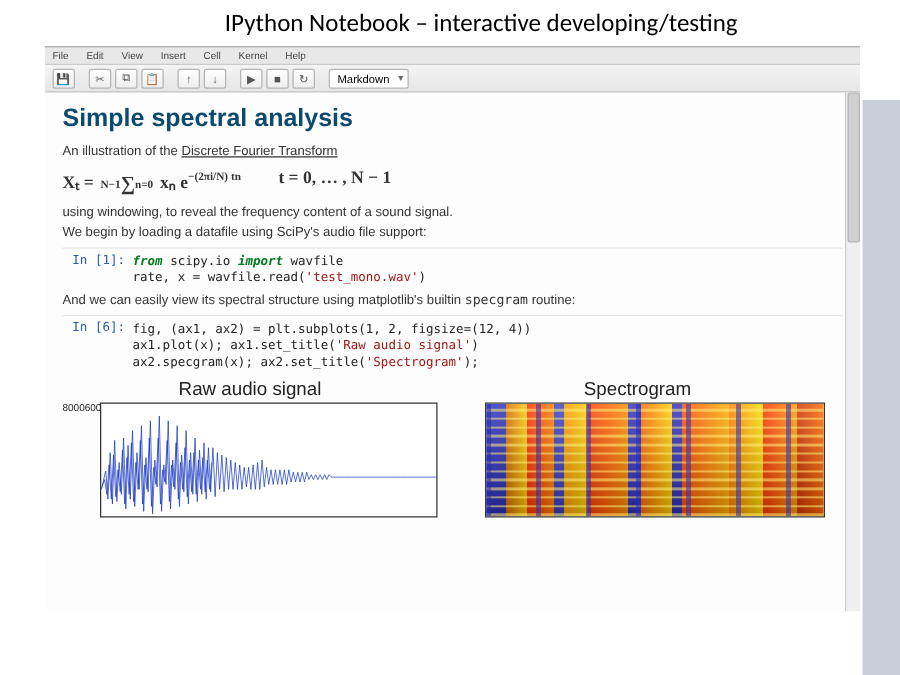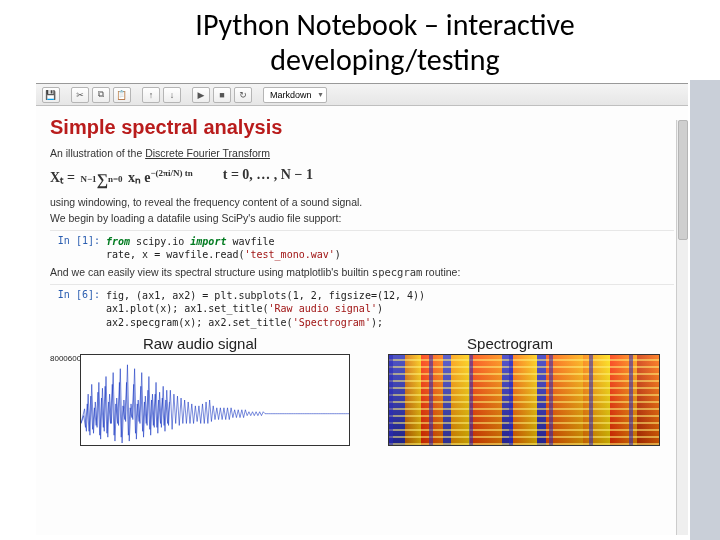--- a/index.html
+++ b/index.html
@@ -5,21 +5,21 @@
   * { box-sizing: border-box; margin: 0; padding: 0; }
   body {
     width: 720px;
     height: 540px;
     font-family: Arial, Helvetica, sans-serif;
     background: #fff;
     overflow: hidden;
     position: relative;
   }
   .slide-title {
-    font-size: 30px;
+    font-size: 20px;
     font-weight: 400;
     font-family: "Calibri", Arial, sans-serif;
     text-align: center;
     padding: 8px 40px 4px 90px;
     line-height: 1.15;
     color: #000;
   }
   .nbwrap {
     margin: 2px 32px 0 36px;
     border-top: 1px solid #999;
@@ -70,21 +70,21 @@
   .dropdown::after {
     content:"▾"; position:absolute; right:3px; font-size:8px; color:#666;
   }
   .nbcontent {
     padding: 8px 14px 0 14px;
     font-size: 11px;
     color:#333;
     height: 416px;
     overflow:hidden;
   }
-  .nb-h1 { font-size: 20px; font-weight: bold; color:#b91c1c; margin: 2px 0 8px 0; }
+  .nb-h1 { font-size: 20px; font-weight: bold; color:#0c4a6e; margin: 2px 0 8px 0; }
   .nb-p { font-size: 10.5px; color:#333; margin: 4px 0; }
   .underline { text-decoration: underline; }
   .equation {
     font-family: "Times New Roman", serif;
     font-size: 14px;
     margin: 8px 0 8px 0;
     display:flex;
     align-items:flex-start;
     gap: 30px;
     font-weight: bold;
@@ -216,20 +216,29 @@
 </style>
 </head>
 <body>
 
 <div class="side-gray"></div>
 
 <h1 class="slide-title">IPython Notebook – interactive developing/testing</h1>
 
 <div class="nbwrap">
 
+  <div class="menubar">
+    <span>File</span>
+    <span>Edit</span>
+    <span>View</span>
+    <span>Insert</span>
+    <span>Cell</span>
+    <span>Kernel</span>
+    <span>Help</span>
+  </div>
 
   <div class="toolbar">
     <div class="tgroup">
       <div class="tbtn">💾</div>
     </div>
     <div class="tgroup">
       <div class="tbtn">✂</div>
       <div class="tbtn">⧉</div>
       <div class="tbtn">📋</div>
     </div>

